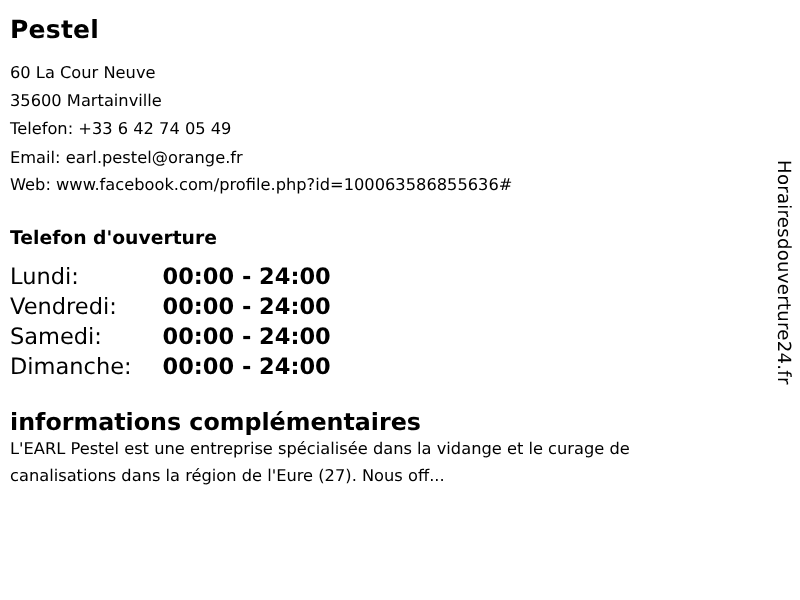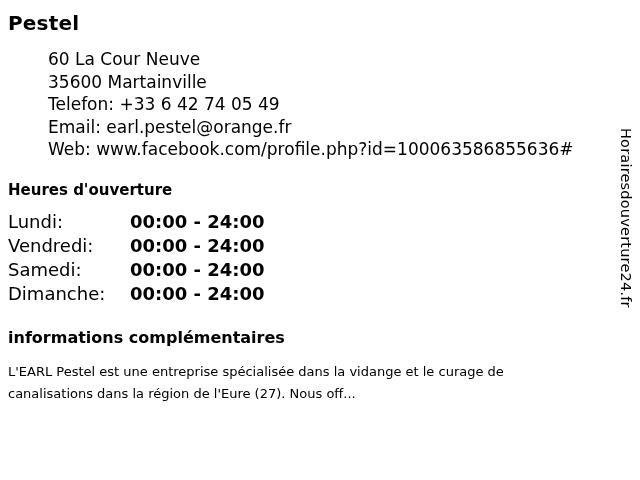--- a/index.html
+++ b/index.html
@@ -29,24 +29,23 @@
     width: 560px;
   }
   .title {
     font-size: 20px;
     font-weight: bold;
     line-height: 26px;
     margin: 0 0 12px 0;
     letter-spacing: 0.2px;
   }
   .addr-line {
-    font-size: 17px;
+    font-size: 13px;
     line-height: 22.5px;
     white-space: nowrap;
-    margin-left: 40px;
   }
   .section-head {
     font-size: 15px;
     font-weight: bold;
     margin-top: 19px;
     margin-bottom: 10px;
     line-height: 20px;
   }
   table.hours {
     border-collapse: collapse;
@@ -60,24 +59,24 @@
   }
   td.day {
     width: 122px;
     padding-right: 4px;
   }
   td.time {
     width: 160px;
     font-weight: bold;
   }
   .extra-head {
-    font-size: 16px;
+    font-size: 19px;
     font-weight: bold;
     margin-top: 22px;
-    margin-bottom: 13px;
+    margin-bottom: 1px;
     line-height: 20px;
   }
   .extra-text {
     font-size: 13px;
     line-height: 22px;
     width: 545px;
   }
   .sidebar-vertical {
     position: absolute;
     right: 6px;
@@ -100,21 +99,21 @@
     <div class="title">Pestel</div>
 
     <div>
       <div class="addr-line">60 La Cour Neuve</div>
       <div class="addr-line">35600 Martainville</div>
       <div class="addr-line">Telefon: +33 6 42 74 05 49</div>
       <div class="addr-line">Email: earl.pestel@orange.fr</div>
       <div class="addr-line">Web: www.facebook.com/profile.php?id=100063586855636#</div>
     </div>
 
-    <div class="section-head">Heures d'ouverture</div>
+    <div class="section-head">Telefon d'ouverture</div>
 
     <table class="hours">
       <tbody>
         <tr>
           <td class="day">Lundi:</td>
           <td class="time">00:00 - 24:00</td>
         </tr>
         <tr>
           <td class="day">Vendredi:</td>
           <td class="time">00:00 - 24:00</td>

